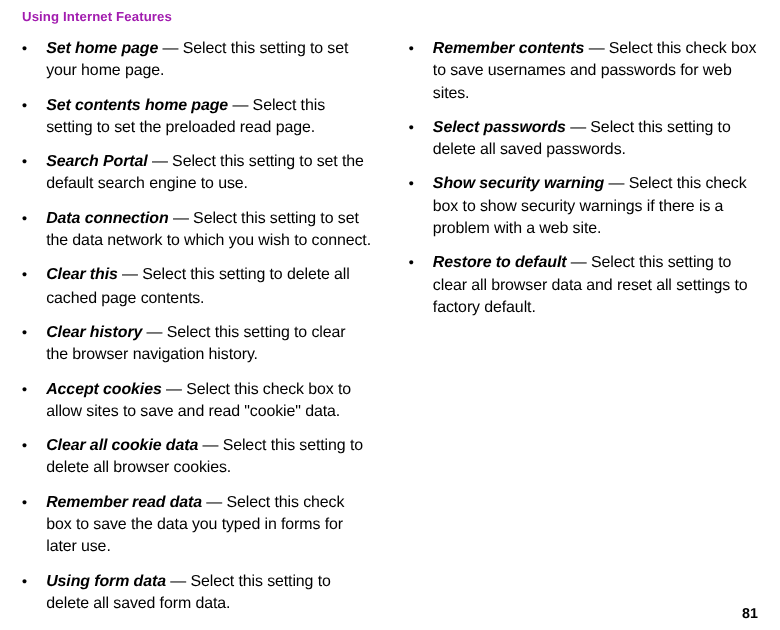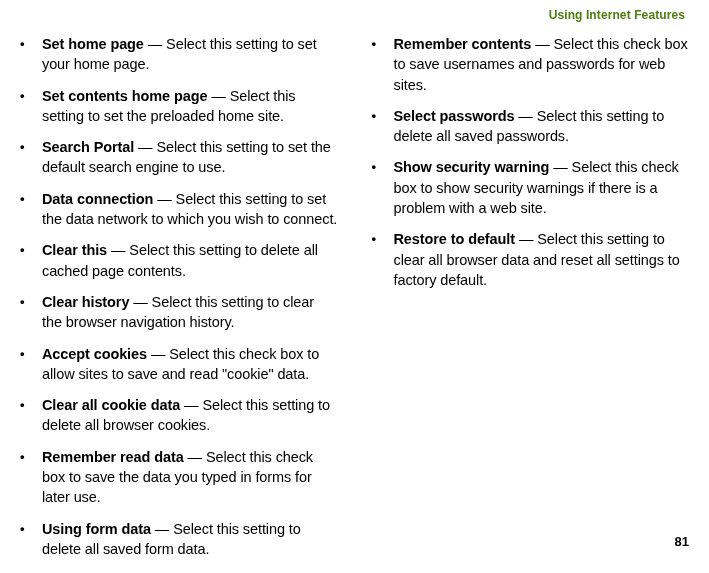--- a/index.html
+++ b/index.html
@@ -6,24 +6,23 @@
   body {
     width: 709px;
     height: 573px;
     background: #fff;
     font-family: "Helvetica Neue", Helvetica, Arial, sans-serif;
     color: #000;
     position: relative;
     padding: 8px 20px 0 20px;
   }
   .header {
-    text-align: right;
     font-size: 12px;
     font-weight: bold;
-    color: #4d7c0f;
+    color: #a21caf;
     letter-spacing: 0.1px;
     padding-right: 4px;
     padding-bottom: 12px;
   }
   .columns {
     display: flex;
     gap: 34px;
   }
   .col {
     flex: 1;
@@ -41,44 +40,45 @@
     flex-shrink: 0;
     font-weight: bold;
     font-size: 13px;
     padding-top: 1px;
   }
   .body {
     flex: 1;
   }
   .term {
     font-weight: bold;
+    font-style: italic;
   }
   .pagenum {
     position: absolute;
     right: 20px;
-    bottom: 24px;
+    bottom: 8px;
     font-size: 13px;
     font-weight: bold;
   }
 </style>
 </head>
 <body>
 
 <div class="header">Using Internet Features</div>
 
 <div class="columns">
   <div class="col">
     <ul id="left-list">
         <li>
           <span class="bullet">•</span>
           <span class="body"><span class="term">Set home page</span><span> — </span><span>Select this setting to set your home page.</span></span>
         </li>
         <li>
           <span class="bullet">•</span>
-          <span class="body"><span class="term">Set contents home page</span><span> — </span><span>Select this setting to set the preloaded home site.</span></span>
+          <span class="body"><span class="term">Set contents home page</span><span> — </span><span>Select this setting to set the preloaded read page.</span></span>
         </li>
         <li>
           <span class="bullet">•</span>
           <span class="body"><span class="term">Search Portal</span><span> — </span><span>Select this setting to set the default search engine to use.</span></span>
         </li>
         <li>
           <span class="bullet">•</span>
           <span class="body"><span class="term">Data connection</span><span> — </span><span>Select this setting to set the data network to which you wish to connect.</span></span>
         </li>
         <li>

